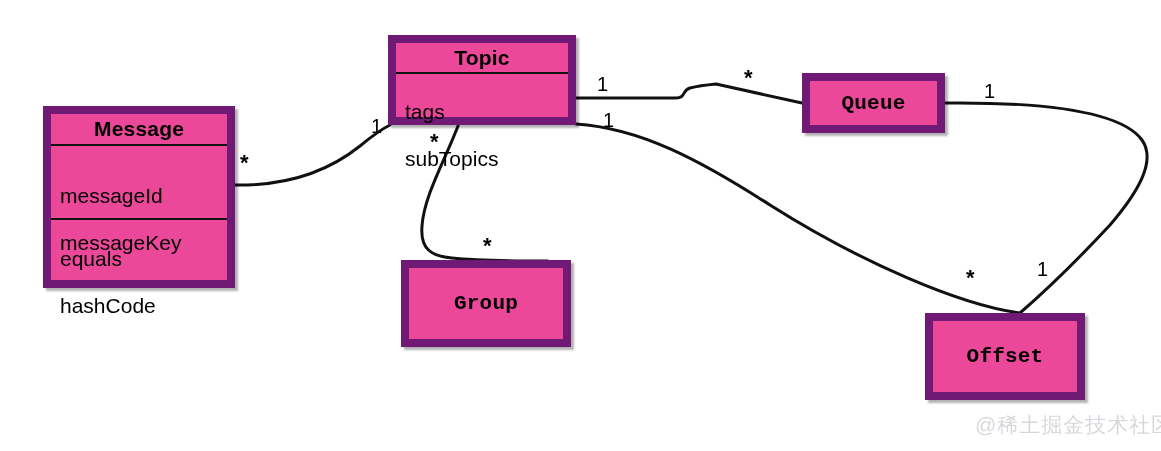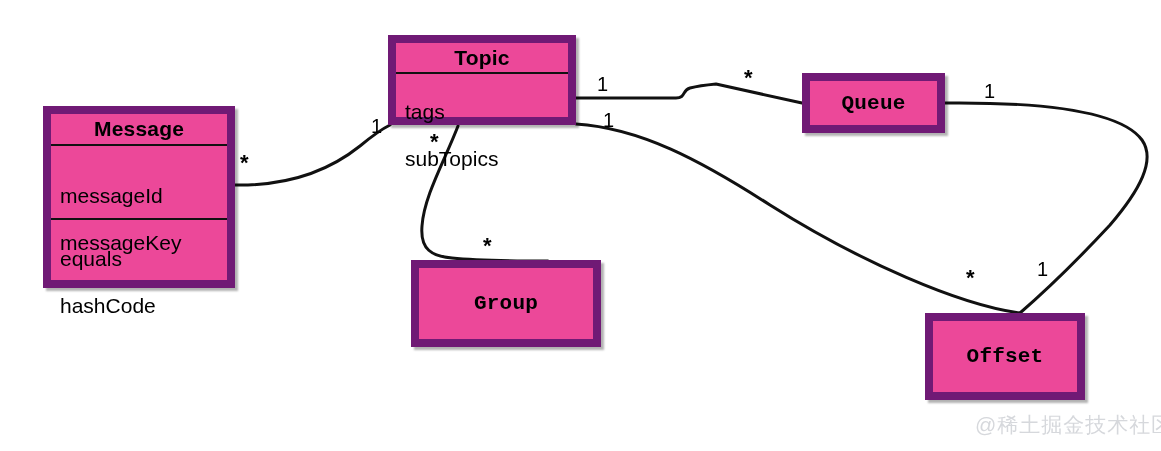--- a/index.html
+++ b/index.html
@@ -102,23 +102,23 @@
   .uml-simple .uml-title {
     font-size: 21px;
   }
   #class-queue {
     left: 802px;
     top: 73px;
     width: 143px;
     height: 60px;
   }
   #class-group {
-    left: 411px;
+    left: 401px;
     top: 260px;
-    width: 190px;
+    width: 170px;
     height: 87px;
   }
   #class-offset {
     left: 925px;
     top: 313px;
     width: 160px;
     height: 87px;
     align-items: center;
   }
   

